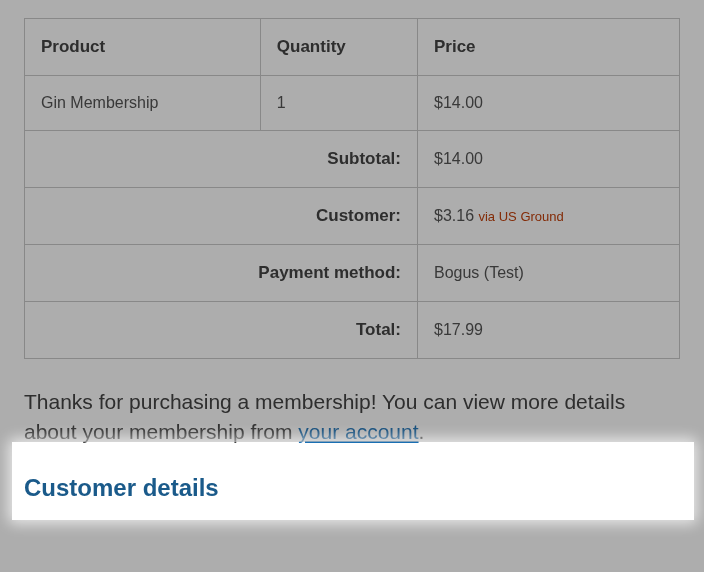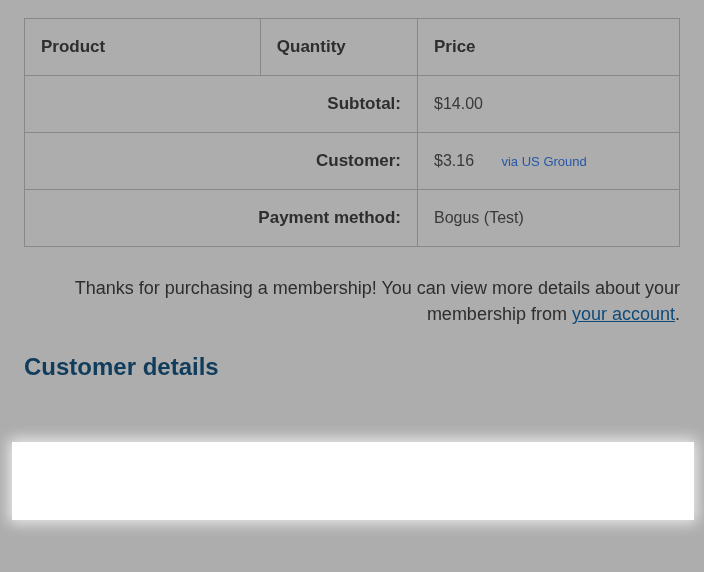--- a/index.html
+++ b/index.html
@@ -40,31 +40,29 @@
       font-size: 17px;
     }
     table.order-table .label-cell {
       font-weight: 700;
       color: #444;
       font-size: 17px;
       text-align: right;
     }
     .ship-small {
       font-size: 13px;
-      color: #3b82f6;
+      color: #c2410c;
       font-weight: 400;
-      margin-left: 23px;
     }
     .thanks-msg {
       margin: 26px 0 24px 0;
-      font-size: 18px;
+      font-size: 21px;
       color: #444;
       line-height: 1.45;
       padding: 2px 0;
-      text-align: right;
     }
     .thanks-msg a {
       color: #1a6fb3;
       text-decoration: underline;
     }
     h2.cust-heading {
       color: #1a5a8a;
       font-size: 24px;
       font-weight: 700;
       margin-bottom: 8px;
@@ -118,33 +116,42 @@
   <table class="order-table">
     <thead>
       <tr>
         <th style="width:36%">Product</th>
         <th style="width:24%">Quantity</th>
         <th>Price</th>
       </tr>
     </thead>
     <tbody>
       <tr>
+        <td>Gin Membership</td>
+        <td>1</td>
+        <td>$14.00</td>
+      </tr>
+      <tr>
         <td colspan="2" class="label-cell">Subtotal:</td>
         <td>$14.00</td>
       </tr>
       <tr>
         <td colspan="2" class="label-cell">Customer:</td>
         <td>
           <span>$3.16</span>
           <span class="ship-small">via US Ground</span>
         </td>
       </tr>
       <tr>
         <td colspan="2" class="label-cell">Payment method:</td>
         <td>Bogus (Test)</td>
+      </tr>
+      <tr>
+        <td colspan="2" class="label-cell">Total:</td>
+        <td>$17.99</td>
       </tr>
     </tbody>
   </table>
 
   <p class="thanks-msg">
     <span>Thanks for purchasing a membership! You can view more details about your membership from </span><a href="#">your account</a><span>.</span>
   </p>
 
   <h2 class="cust-heading">Customer details</h2>
 </div>

